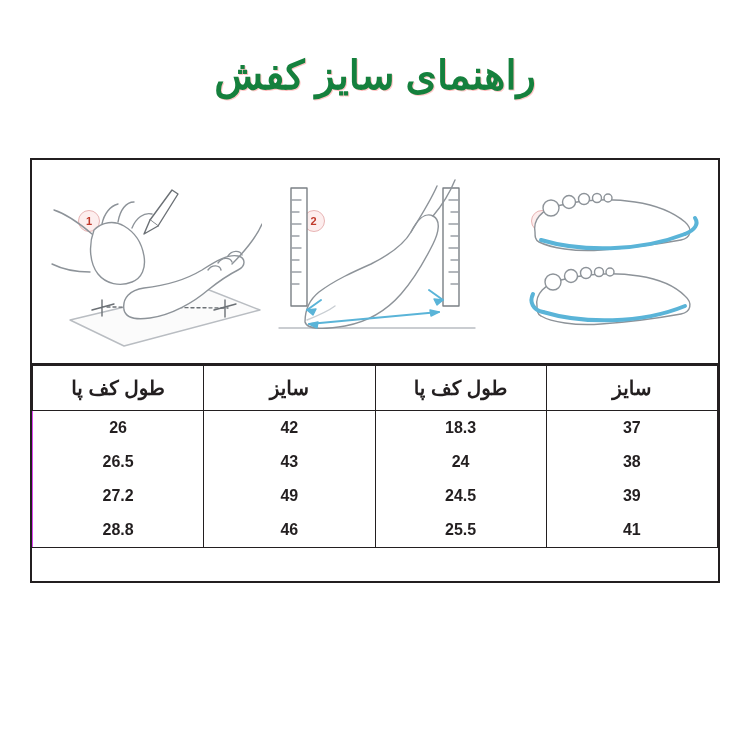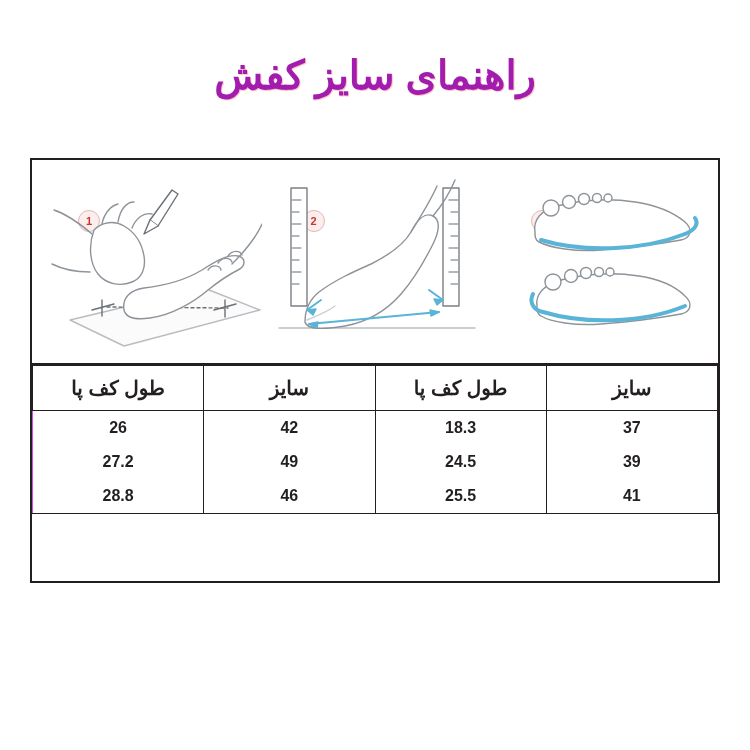--- a/index.html
+++ b/index.html
@@ -20,21 +20,21 @@
     background: #ffffff;
   }
   .title {
     position: absolute;
     top: 52px;
     left: 0;
     width: 750px;
     text-align: center;
     font-size: 40px;
     font-weight: bold;
-    color: #a21caf;
+    color: #15803d;
     direction: rtl;
     letter-spacing: 0px;
     text-shadow: 1px 1px 0 rgba(255,150,150,0.55);
   }
   .chart {
     position: absolute;
     left: 30px;
     top: 158px;
     width: 690px;
     height: 425px;
@@ -222,20 +222,26 @@
         </tr>
       </thead>
       <tbody>
         <tr class="data-row">
           <td>26</td>
           <td>42</td>
           <td>18.3</td>
           <td>37</td>
         </tr>
         <tr class="data-row">
+          <td>26.5</td>
+          <td>43</td>
+          <td>24</td>
+          <td>38</td>
+        </tr>
+        <tr class="data-row">
           <td>27.2</td>
           <td>49</td>
           <td>24.5</td>
           <td>39</td>
         </tr>
         <tr class="data-row">
           <td>28.8</td>
           <td>46</td>
           <td>25.5</td>
           <td>41</td>

